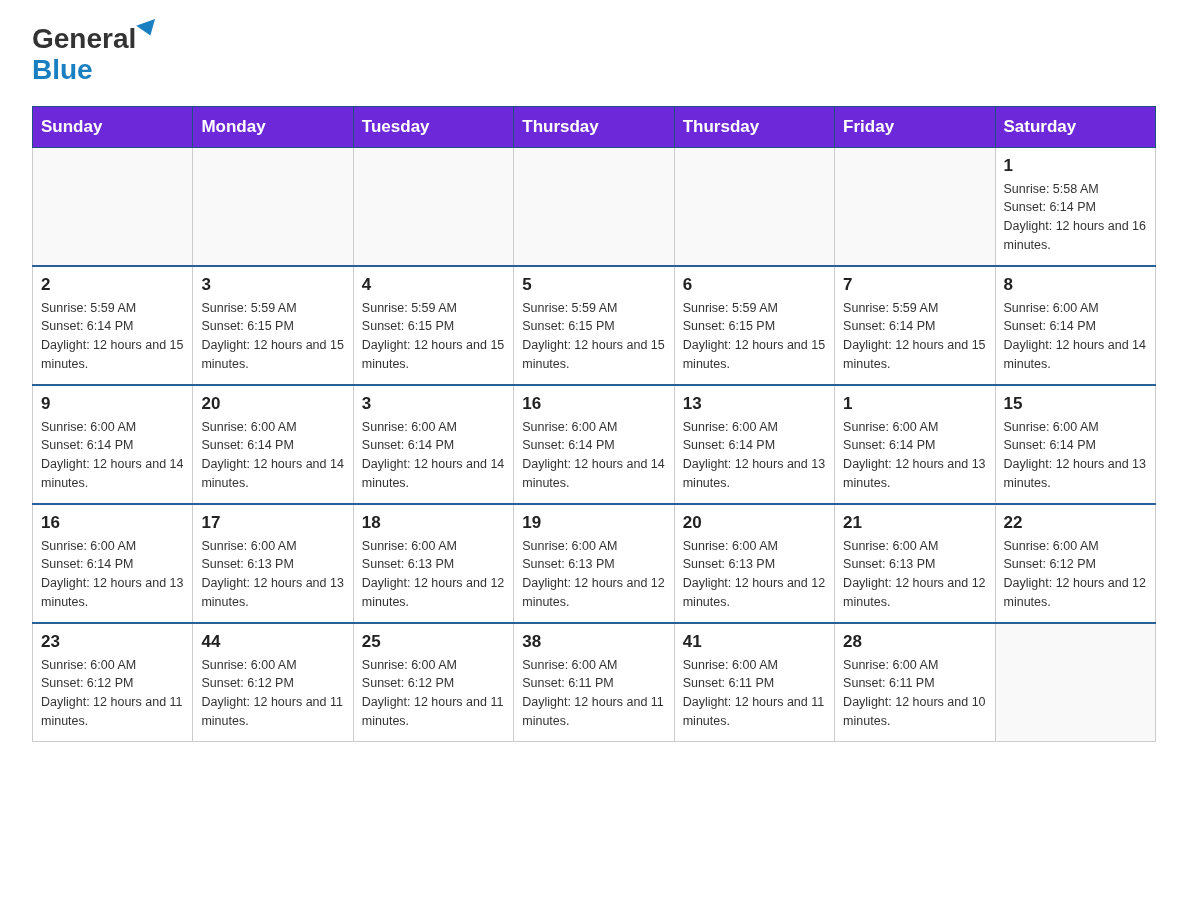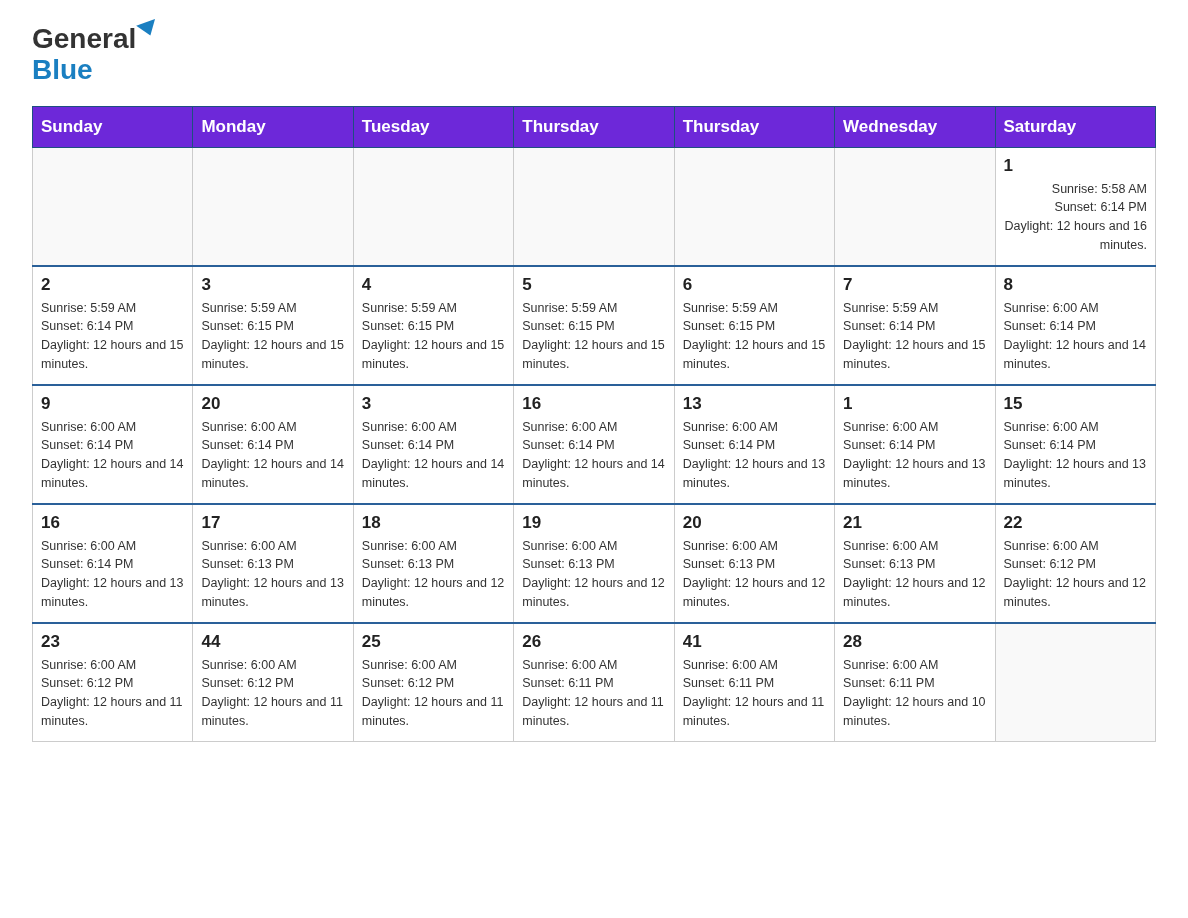--- a/index.html
+++ b/index.html
@@ -118,35 +118,35 @@
 </div>
 
 <table class="calendar">
   <thead>
     <tr>
     <th>Sunday</th>
         <th>Monday</th>
         <th>Tuesday</th>
         <th>Thursday</th>
         <th>Thursday</th>
-        <th>Wednesday</th>
+        <th>Friday</th>
         <th>Saturday</th>
       </tr>
   </thead>
   <tbody id="calendar-body">
   <tr>
         <td class="empty" style="border-top: 1px solid rgb(204, 204, 204);"></td>
         <td class="empty" style="border-top: 1px solid rgb(204, 204, 204);"></td>
         <td class="empty" style="border-top: 1px solid rgb(204, 204, 204);"></td>
         <td class="empty" style="border-top: 1px solid rgb(204, 204, 204);"></td>
         <td class="empty" style="border-top: 1px solid rgb(204, 204, 204);"></td>
         <td class="empty" style="border-top: 1px solid rgb(204, 204, 204);"></td>
         <td style="border-top: 1px solid rgb(204, 204, 204);">
           <span class="day-number">1</span>
-          <div class="day-info" style="white-space: pre-line; text-align: right;">Sunrise: 5:58 AM
+          <div class="day-info" style="white-space: pre-line;">Sunrise: 5:58 AM
 Sunset: 6:14 PM
 Daylight: 12 hours and 16 minutes.</div>
         </td>
       </tr>
       <tr>
         <td>
           <span class="day-number">2</span>
           <div class="day-info" style="white-space: pre-line;">Sunrise: 5:59 AM
 Sunset: 6:14 PM
 Daylight: 12 hours and 15 minutes.</div>
@@ -289,21 +289,21 @@
 Sunset: 6:12 PM
 Daylight: 12 hours and 11 minutes.</div>
         </td>
         <td>
           <span class="day-number">25</span>
           <div class="day-info" style="white-space: pre-line;">Sunrise: 6:00 AM
 Sunset: 6:12 PM
 Daylight: 12 hours and 11 minutes.</div>
         </td>
         <td>
-          <span class="day-number">26</span>
+          <span class="day-number">38</span>
           <div class="day-info" style="white-space: pre-line;">Sunrise: 6:00 AM
 Sunset: 6:11 PM
 Daylight: 12 hours and 11 minutes.</div>
         </td>
         <td>
           <span class="day-number">41</span>
           <div class="day-info" style="white-space: pre-line;">Sunrise: 6:00 AM
 Sunset: 6:11 PM
 Daylight: 12 hours and 11 minutes.</div>
         </td>

